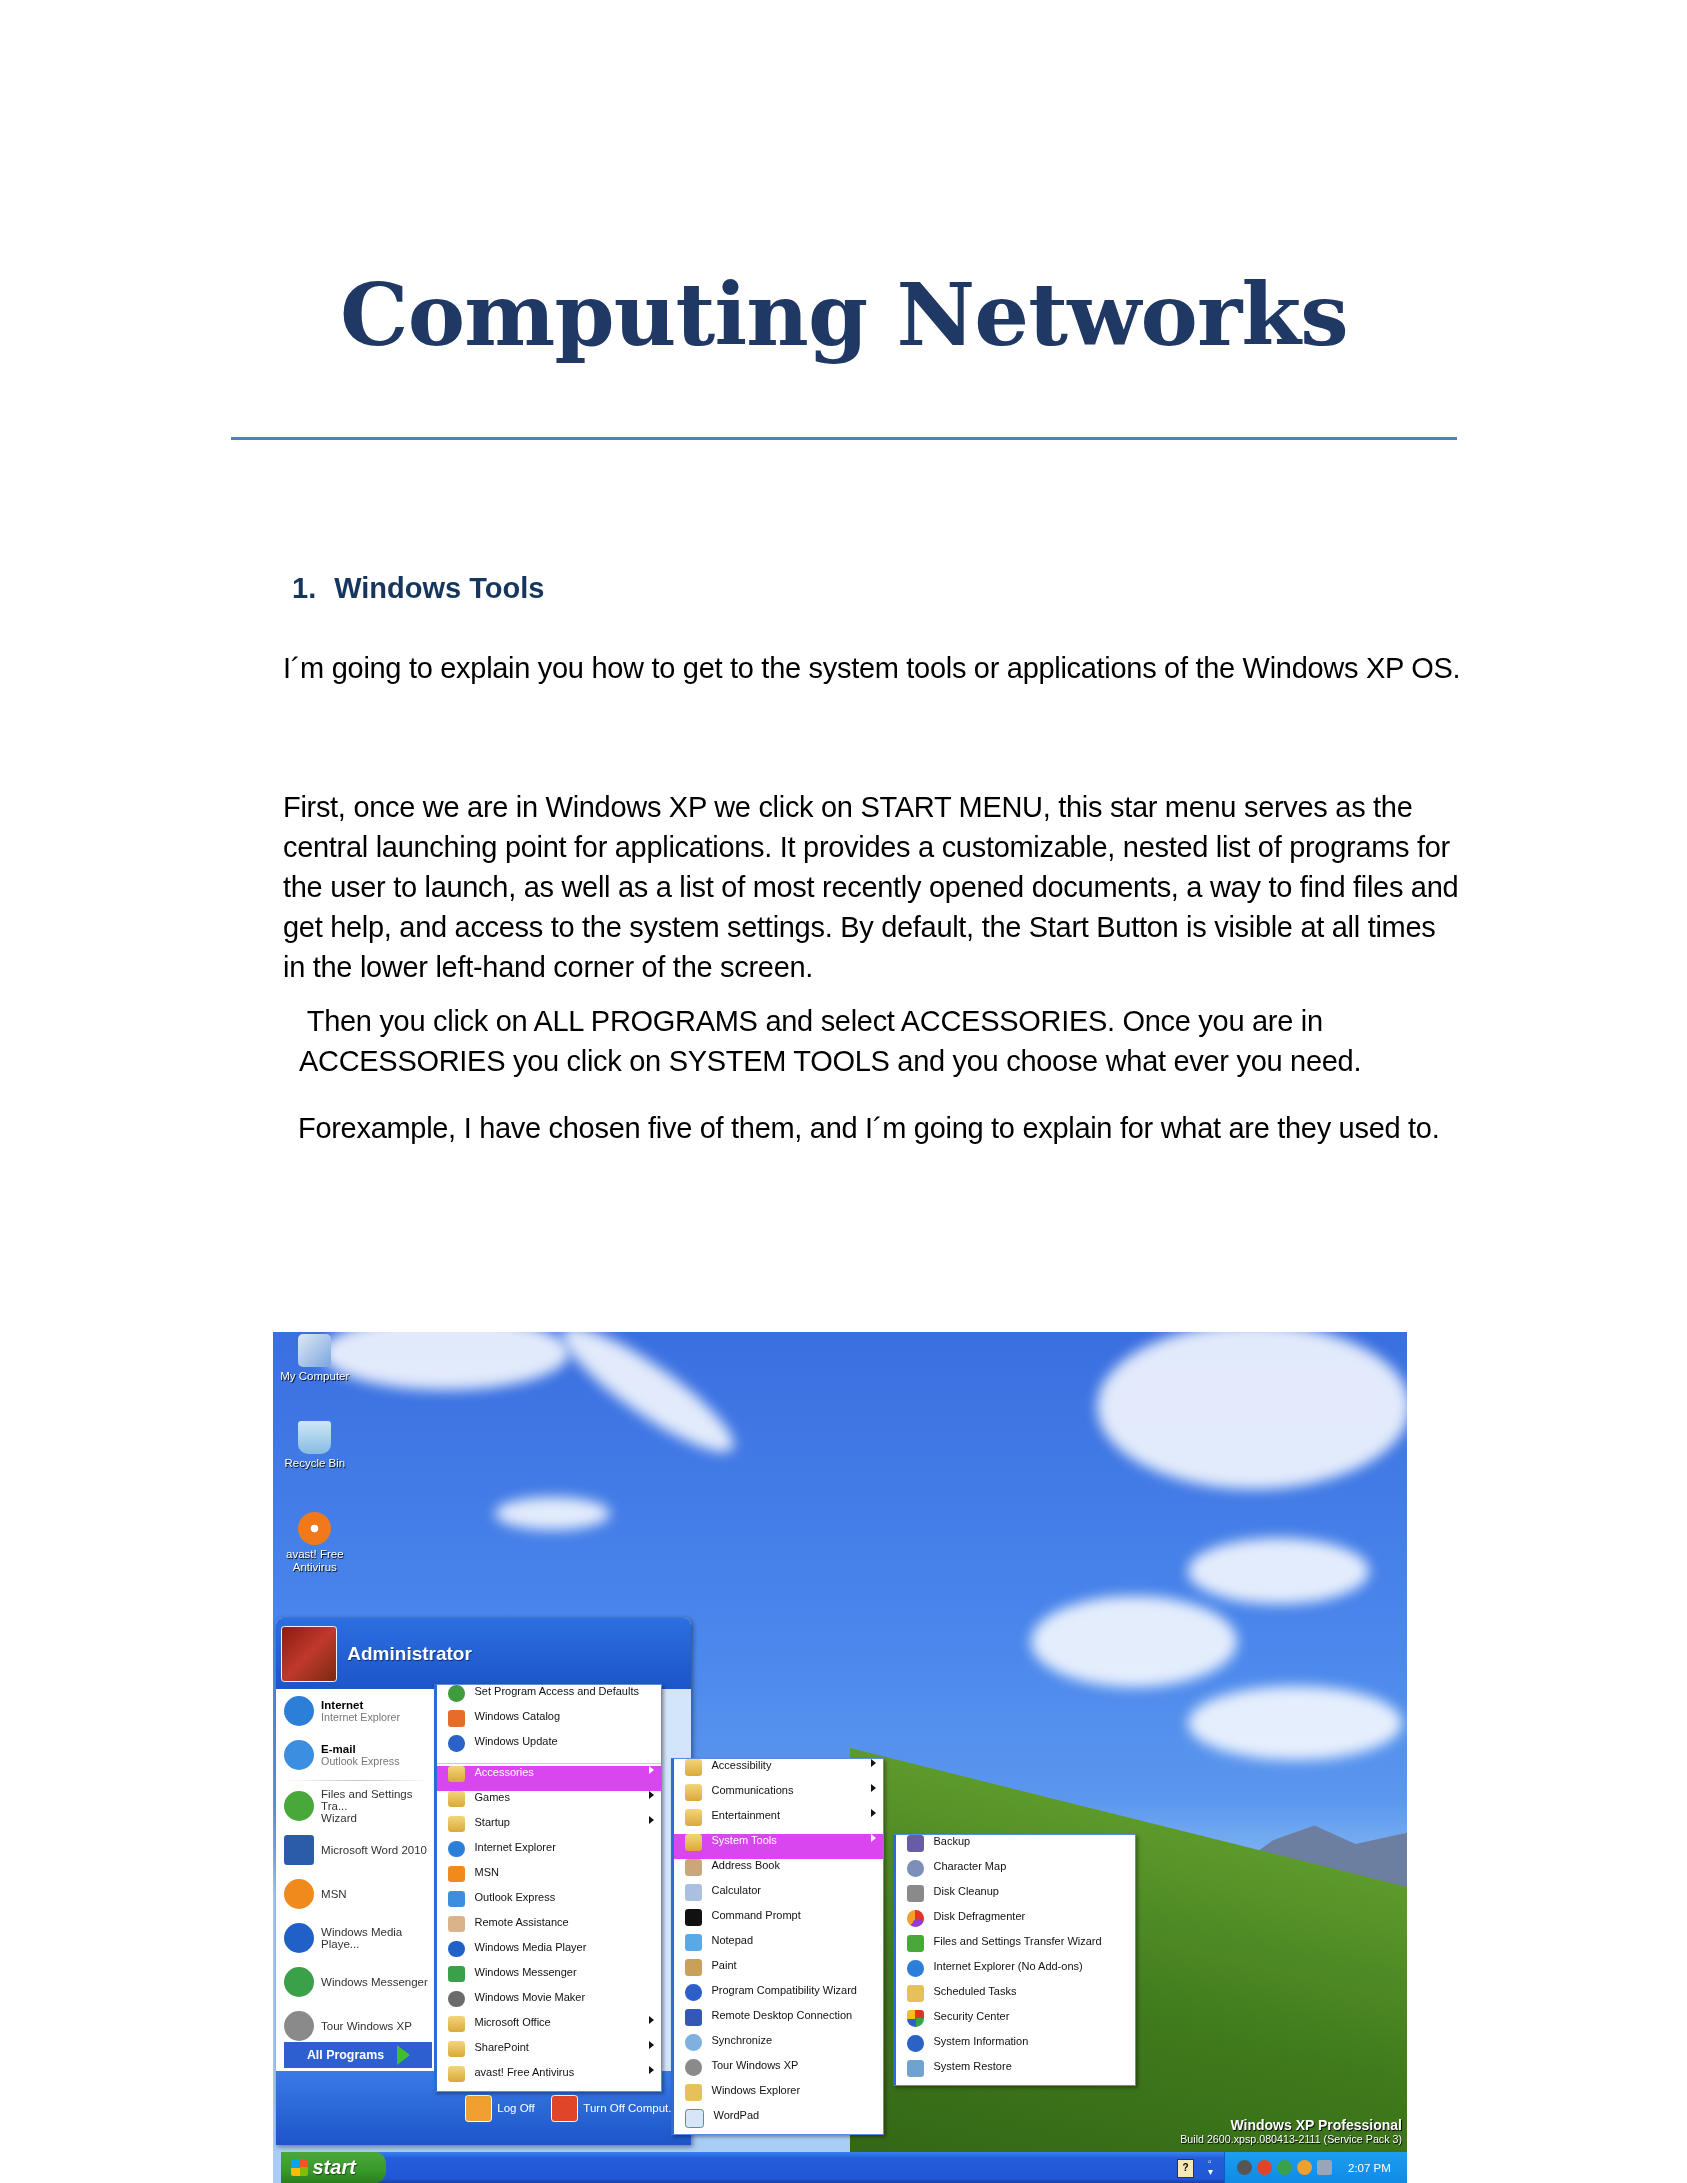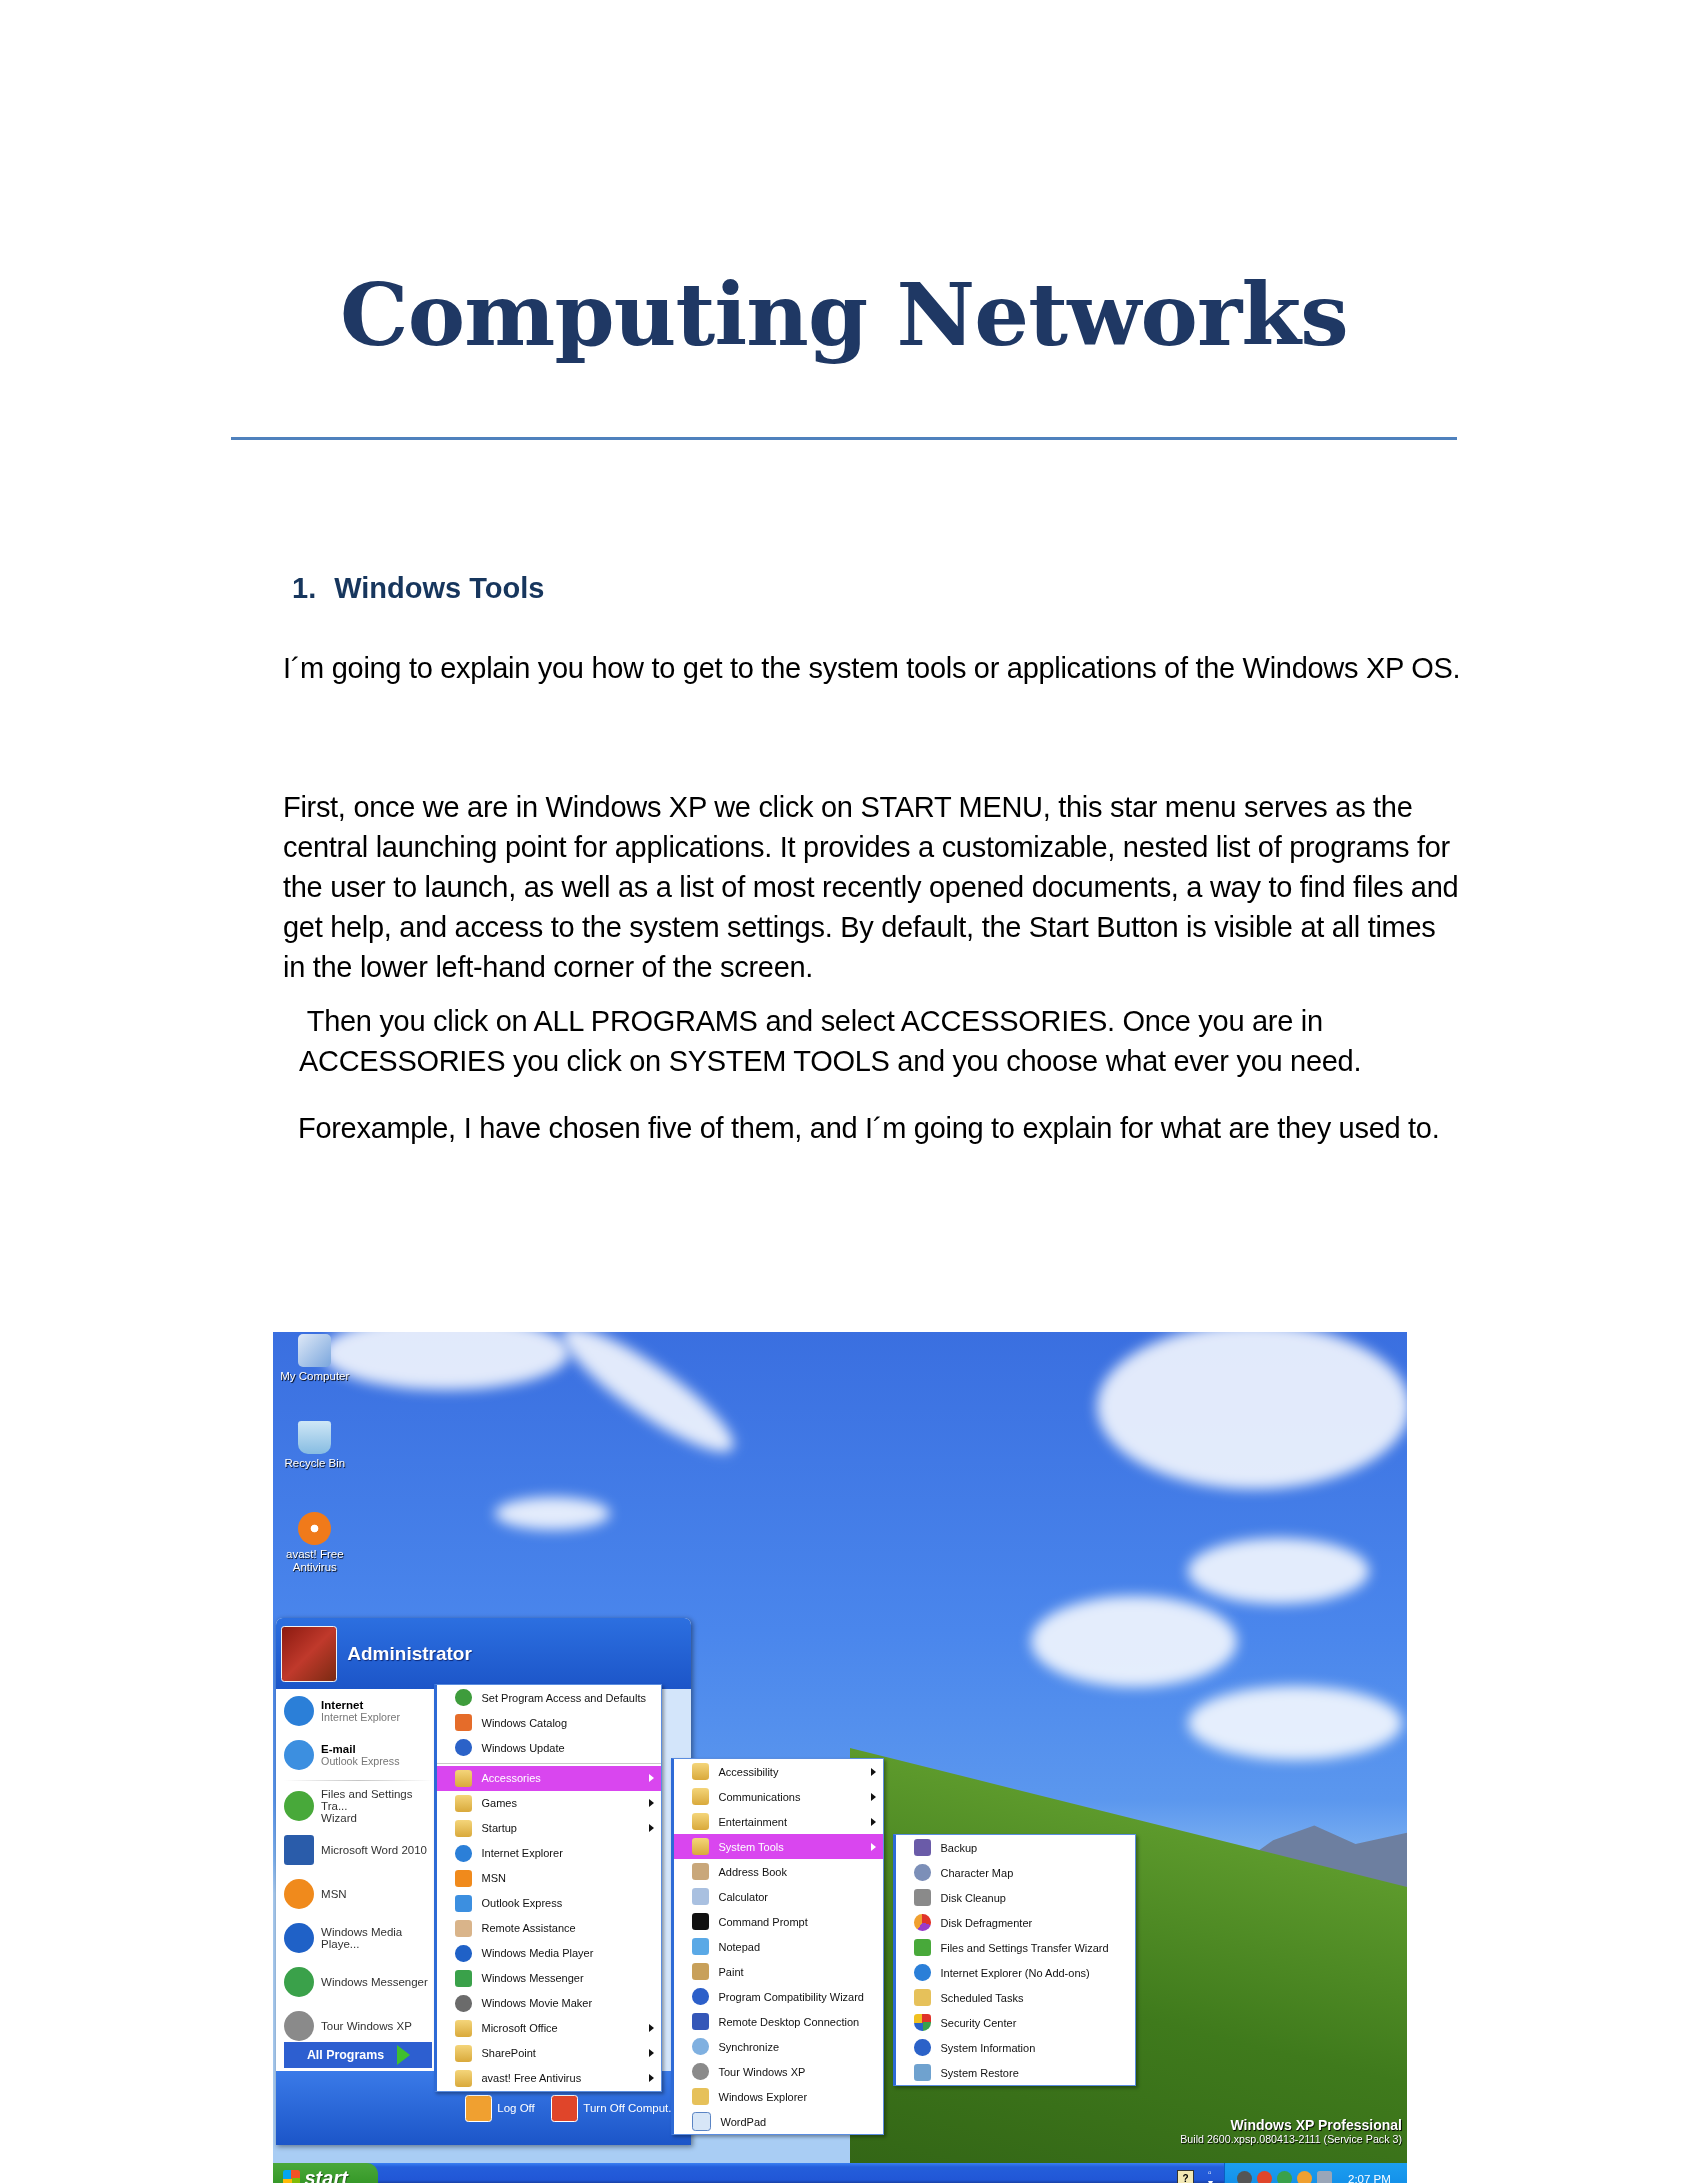--- a/index.html
+++ b/index.html
@@ -36,30 +36,30 @@
   .pin .t2 { color:#777; font-size:10.7px; }
   .pin-sep { height:0.8px; margin:3.3px 8.2px; background:linear-gradient(90deg,transparent,#c5c5c5,transparent); }
   .all-programs { position:absolute; left:8.2px; bottom:3.3px; width:148px; height:26px; background:#2d5fd0; color:#fff; font-weight:bold; font-size:12.4px; display:flex; align-items:center; justify-content:center; }
   .all-programs .arrow { width:0; height:0; border-left:13px solid #3fbf2f; border-top:10px solid transparent; border-bottom:10px solid transparent; margin-left:13px; }
   .sm-foot { position:absolute; left:0; right:0; bottom:0; height:74px; background:linear-gradient(180deg,#3a7ae8,#1c55c8); display:flex; align-items:center; padding-left:189px; gap:16.5px; }
   .foot-btn { display:flex; align-items:center; color:#fff; font-size:11.5px; }
   .foot-btn .ico { width:25px; height:25px; border-radius:3.3px; margin-right:5px; border:0.8px solid #fff; }
 
   
   .menu { position:absolute; background:#fff; border:0.8px solid #5a8de0; box-shadow:1.6px 1.6px 3.3px rgba(0,0,0,0.35); border-left:3.3px solid #2d6ad6; }
-  .mi { height:25px; display:flex; align-items:center; font-size:11px; color:#111; padding-left:18px; position:relative; }
+  .mi { height:25px; display:flex; font-size:11px; color:#111; padding-left:11px; position:relative; }
   .mi .ico { width:16.5px; height:16.5px; margin-right:10px; border-radius:3.3px; flex:none; }
   .mi.folder .ico { background:linear-gradient(180deg,#f4d57a,#d9a93b); }
   .mi.sel { background:#d946ef; color:#fff; }
   .mi .sub { position:absolute; right:6.6px; width:0; height:0; border-left:5px solid #111; border-top:4.1px solid transparent; border-bottom:4.1px solid transparent; }
   .mi.sel .sub { border-left-color:#fff; }
   .menu-sep { height:0.8px; background:#c8c8c8; margin:2.5px 0; }
 
   
-  .taskbar { position:absolute; left:0; right:0; bottom:0; height:20px; background:linear-gradient(180deg,#3a80f3,#245edb 20%,#2157d6 85%,#1941a5); }
+  .taskbar { position:absolute; left:8px; right:0; bottom:0; height:31px; background:linear-gradient(180deg,#3a80f3,#245edb 20%,#2157d6 85%,#1941a5); }
   .start-btn { position:absolute; left:0; top:0; height:31px; width:105px; background:linear-gradient(180deg,#4aa83a,#389a2a 60%,#2a7d1e); border-radius:0 11.5px 11.5px 0; color:#fff; font-style:italic; font-weight:bold; font-size:20px; display:flex; align-items:center; padding-left:10px; box-sizing:border-box; text-shadow:0.8px 0.8px 0.8px #1a4d10; }
   .start-btn .flag { width:16.5px; height:16.5px; margin-right:5px; background:conic-gradient(#f35325 0 25%, #81bc06 0 50%, #ffba08 0 75%, #05a6f0 0); border-radius:2.5px; }
   .tray { position:absolute; right:0; top:0; height:31px; width:183px; background:linear-gradient(180deg,#1c9ef0,#0f8ae6); border-left:0.8px solid #0a5fc0; display:flex; align-items:center; padding-left:11.5px; gap:5px; box-sizing:border-box; }
   .tray-ico { width:15px; height:15px; border-radius:50%; }
   .clock { color:#fff; font-size:11.5px; margin-left:11.5px; }
   .tb-help { position:absolute; right:213px; top:7.4px; width:15px; height:16.5px; background:#f3e9b5; border:0.8px solid #333; font-size:10px; font-weight:bold; text-align:center; line-height:16.5px; }
   .tb-updown { position:absolute; right:194px; top:5px; color:#fff; font-size:10px; line-height:10px; }
 
   .wm { position:absolute; right:5px; bottom:38px; text-align:right; color:#fff; text-shadow:0.8px 0.8px 0.8px #000; }
   .wm .l1 { font-weight:bold; font-size:14px; }

